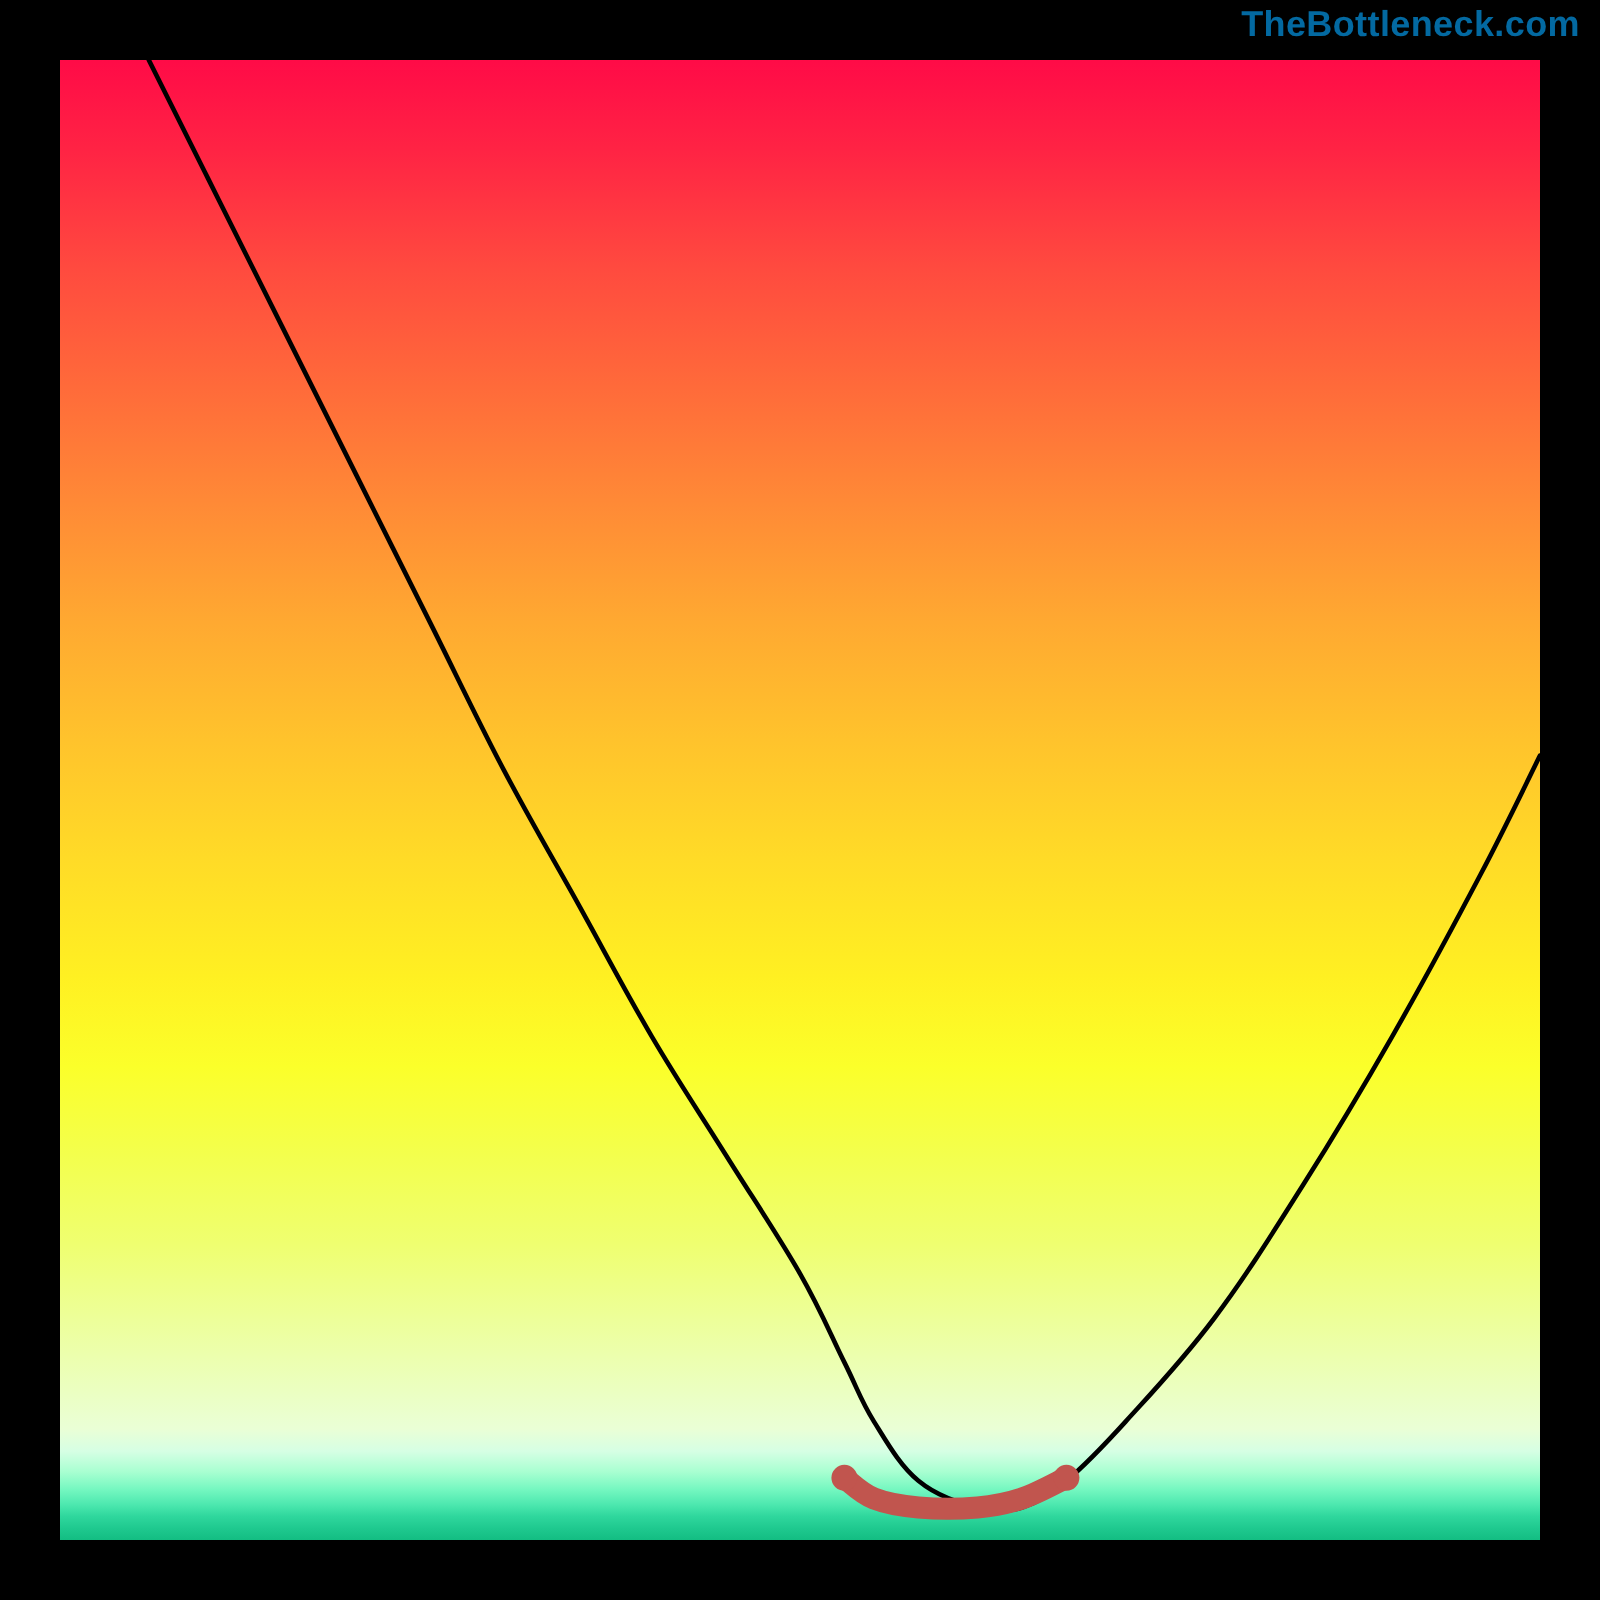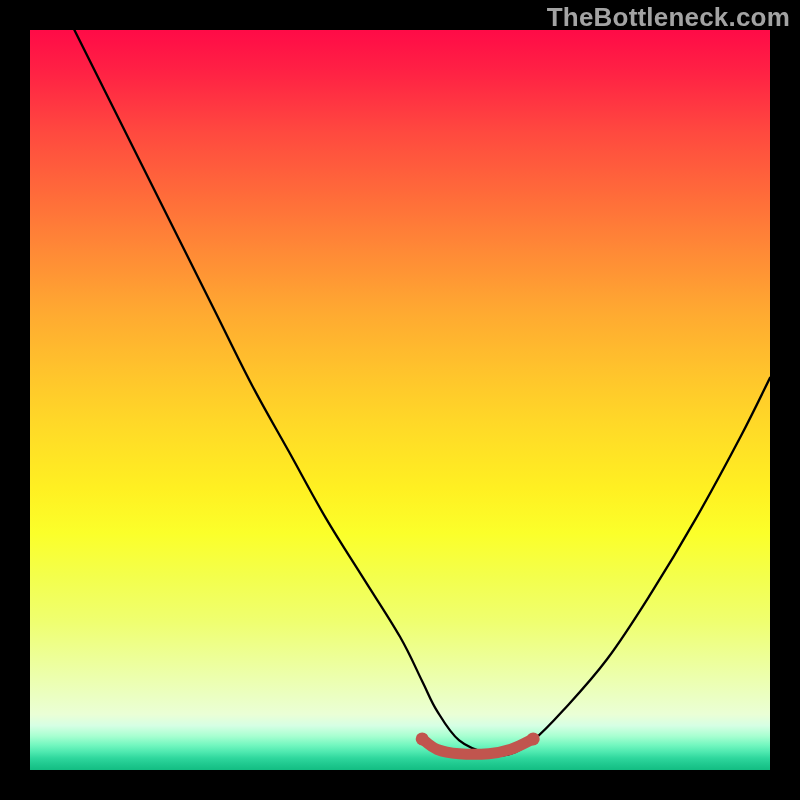--- a/index.html
+++ b/index.html
@@ -14,22 +14,22 @@
   .frame {
     position: relative;
     width: 800px;
     height: 800px;
     background: #000;
   }
   .watermark {
     position: absolute;
     top: 2px;
     right: 10px;
-    color: #a3a3a3;
-    font-size: 26px;
+    color: #0369a1;
+    font-size: 18px;
     font-weight: 600;
     letter-spacing: 0.2px;
     z-index: 5;
     user-select: none;
   }
   .plot-area {
     position: absolute;
     left: 30px;
     top: 30px;
     width: 740px;

